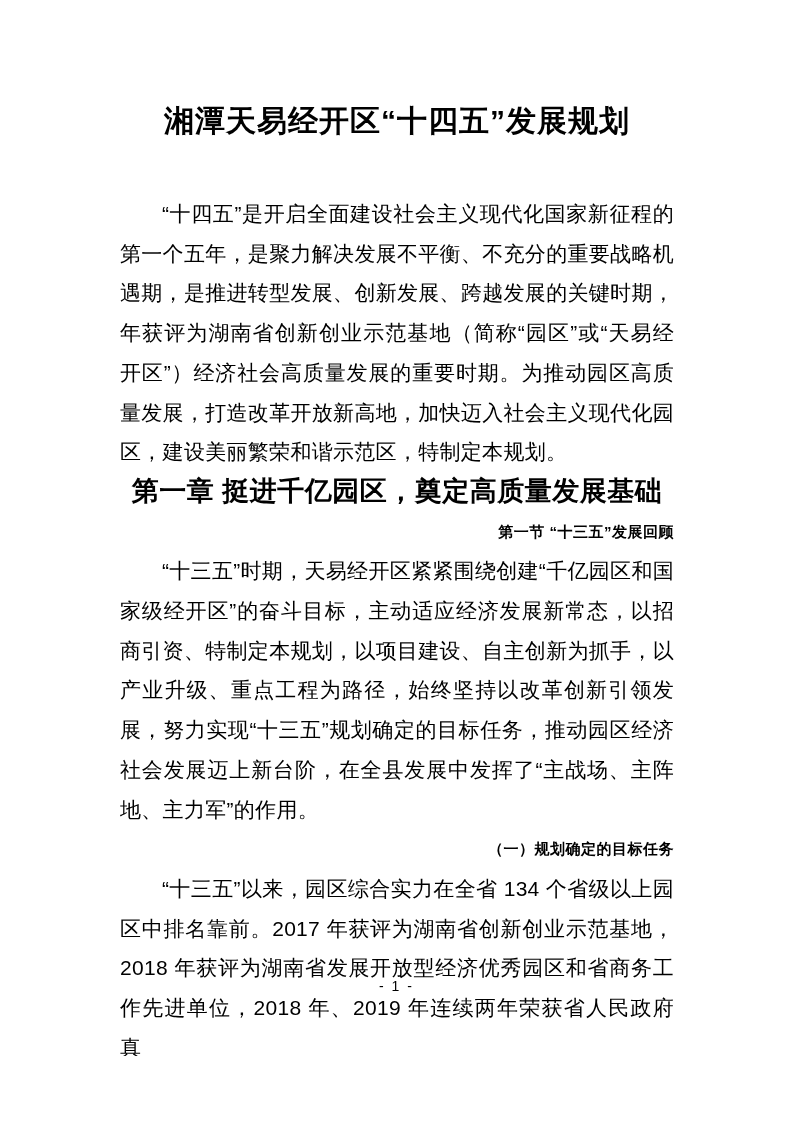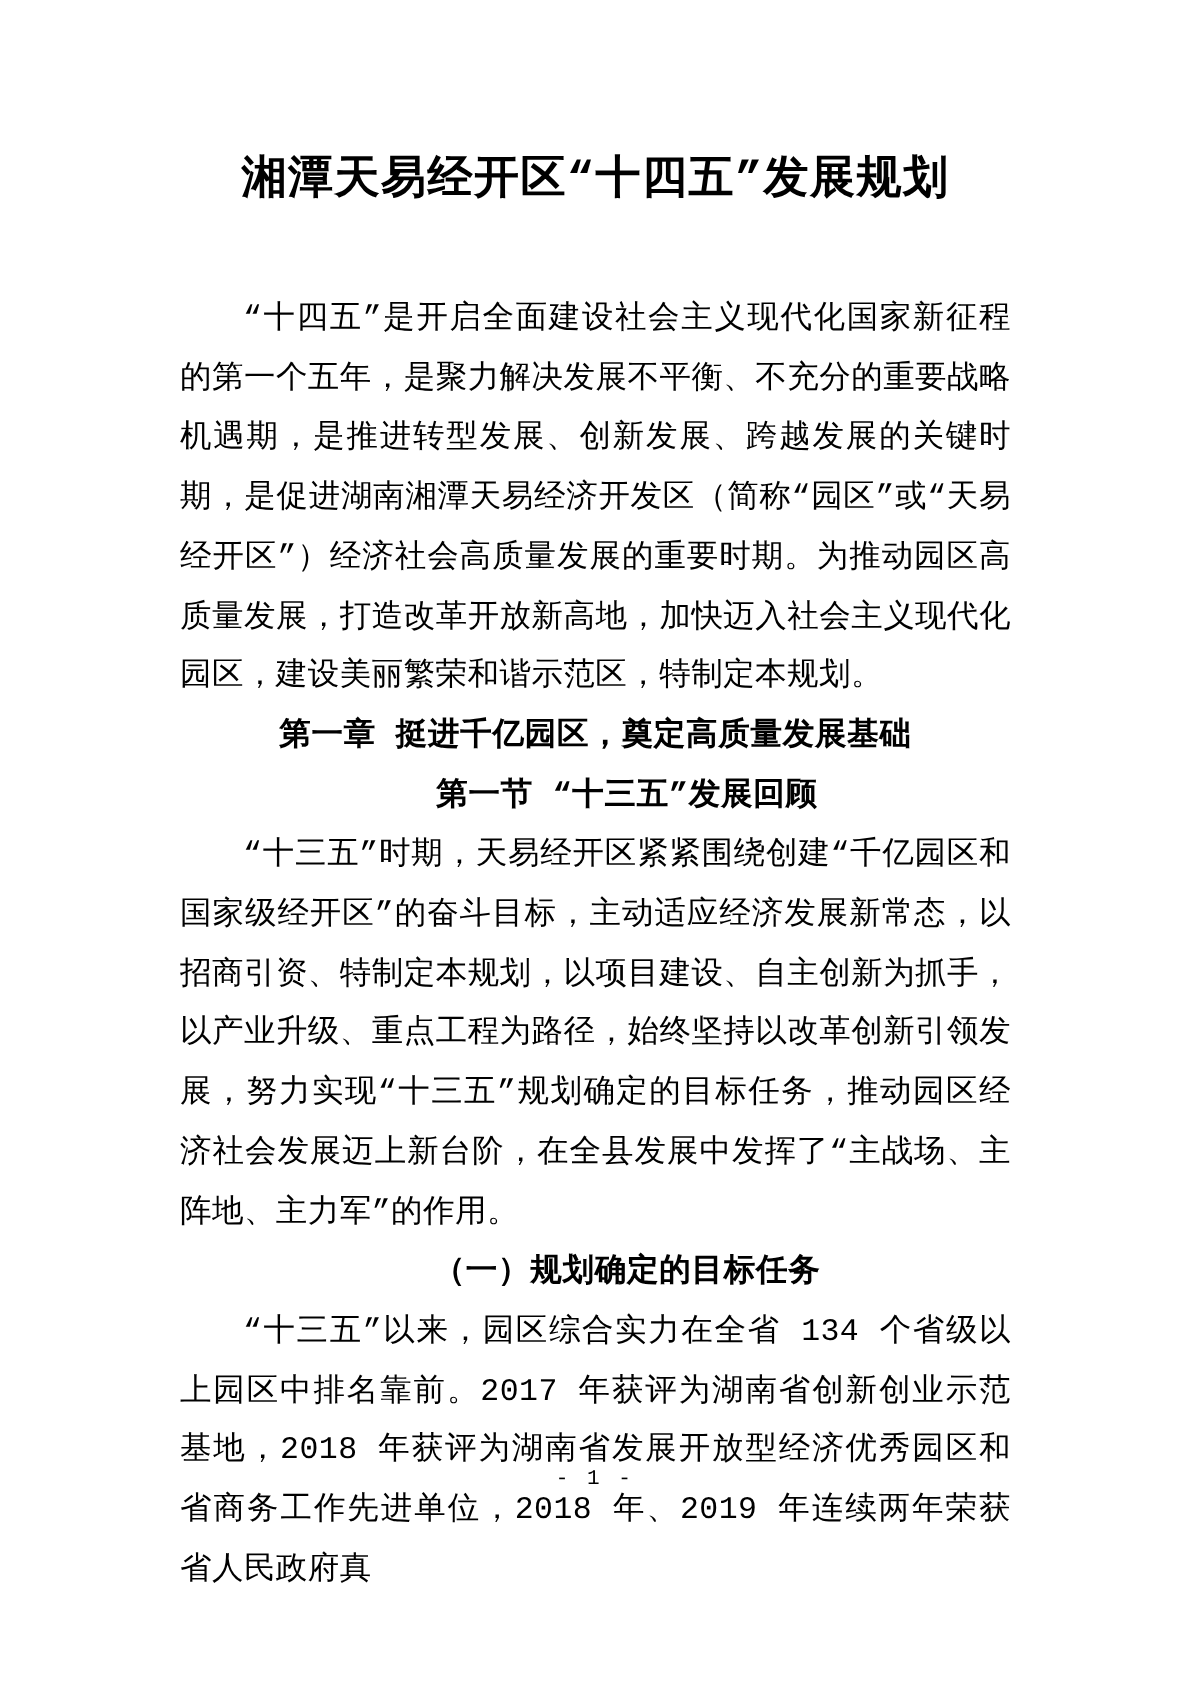--- a/index.html
+++ b/index.html
@@ -7,21 +7,21 @@
     padding: 0;
     background: #ffffff;
   }
   .page {
     position: relative;
     width: 793px;
     height: 1056px;
     margin: 0 auto;
     background: #ffffff;
     color: #000000;
-    font-family: Liberation Mono, monospace;
+    font-family: Liberation Sans, sans-serif;
     overflow: hidden;
   }
   .content {
     position: absolute;
     left: 120px;
     top: 100px;
     width: 554px;
   }
   .doc-title {
     margin: 0 0 52px 0;
@@ -37,33 +37,33 @@
     line-height: 39.7px;
     letter-spacing: 0.3px;
     text-align: justify;
     text-justify: inter-ideograph;
     text-indent: 2em;
     font-weight: normal;
     word-break: break-all;
   }
   .chapter-heading {
     margin: 0;
-    font-size: 21px;
+    font-size: 27px;
     line-height: 39.7px;
     font-weight: bold;
     text-align: center;
     letter-spacing: 0.5px;
   }
   .section-heading,
   .subsection-heading {
     margin: 0;
-    font-size: 21px;
+    font-size: 15px;
     line-height: 39.7px;
     font-weight: bold;
-    text-align: center;
+    text-align: right;
     text-indent: 2em;
     letter-spacing: 0.5px;
   }
   .page-footer {
     position: absolute;
     left: 0;
     right: 0;
     bottom: 62px;
     text-align: center;
     font-size: 14px;
@@ -72,21 +72,21 @@
   }
 </style>
 </head>
 <body>
 
 <div class="page">
   <div class="content">
 
     <h1 class="doc-title">湘潭天易经开区“十四五”发展规划</h1>
 
-    <p class="body-para">“十四五”是开启全面建设社会主义现代化国家新征程的第一个五年，是聚力解决发展不平衡、不充分的重要战略机遇期，是推进转型发展、创新发展、跨越发展的关键时期，是促进湖南湘潭天易经济开发区（简称“园区”或“天易经开区”）经济社会高质量发展的重要时期。为推动园区高质量发展，打造改革开放新高地，加快迈入社会主义现代化园区，建设美丽繁荣和谐示范区，特制定本规划。</p>
+    <p class="body-para">“十四五”是开启全面建设社会主义现代化国家新征程的第一个五年，是聚力解决发展不平衡、不充分的重要战略机遇期，是推进转型发展、创新发展、跨越发展的关键时期，年获评为湖南省创新创业示范基地（简称“园区”或“天易经开区”）经济社会高质量发展的重要时期。为推动园区高质量发展，打造改革开放新高地，加快迈入社会主义现代化园区，建设美丽繁荣和谐示范区，特制定本规划。</p>
 
     <h2 class="chapter-heading">第一章 挺进千亿园区，奠定高质量发展基础</h2>
 
     <h3 class="section-heading">第一节 “十三五”发展回顾</h3>
 
     <p class="body-para">“十三五”时期，天易经开区紧紧围绕创建“千亿园区和国家级经开区”的奋斗目标，主动适应经济发展新常态，以招商引资、特制定本规划，以项目建设、自主创新为抓手，以产业升级、重点工程为路径，始终坚持以改革创新引领发展，努力实现“十三五”规划确定的目标任务，推动园区经济社会发展迈上新台阶，在全县发展中发挥了“主战场、主阵地、主力军”的作用。</p>
 
     <h4 class="subsection-heading">（一）规划确定的目标任务</h4>
 
     <p class="body-para">“十三五”以来，园区综合实力在全省 134 个省级以上园区中排名靠前。2017 年获评为湖南省创新创业示范基地，2018 年获评为湖南省发展开放型经济优秀园区和省商务工作先进单位，2018 年、2019 年连续两年荣获省人民政府真</p>

